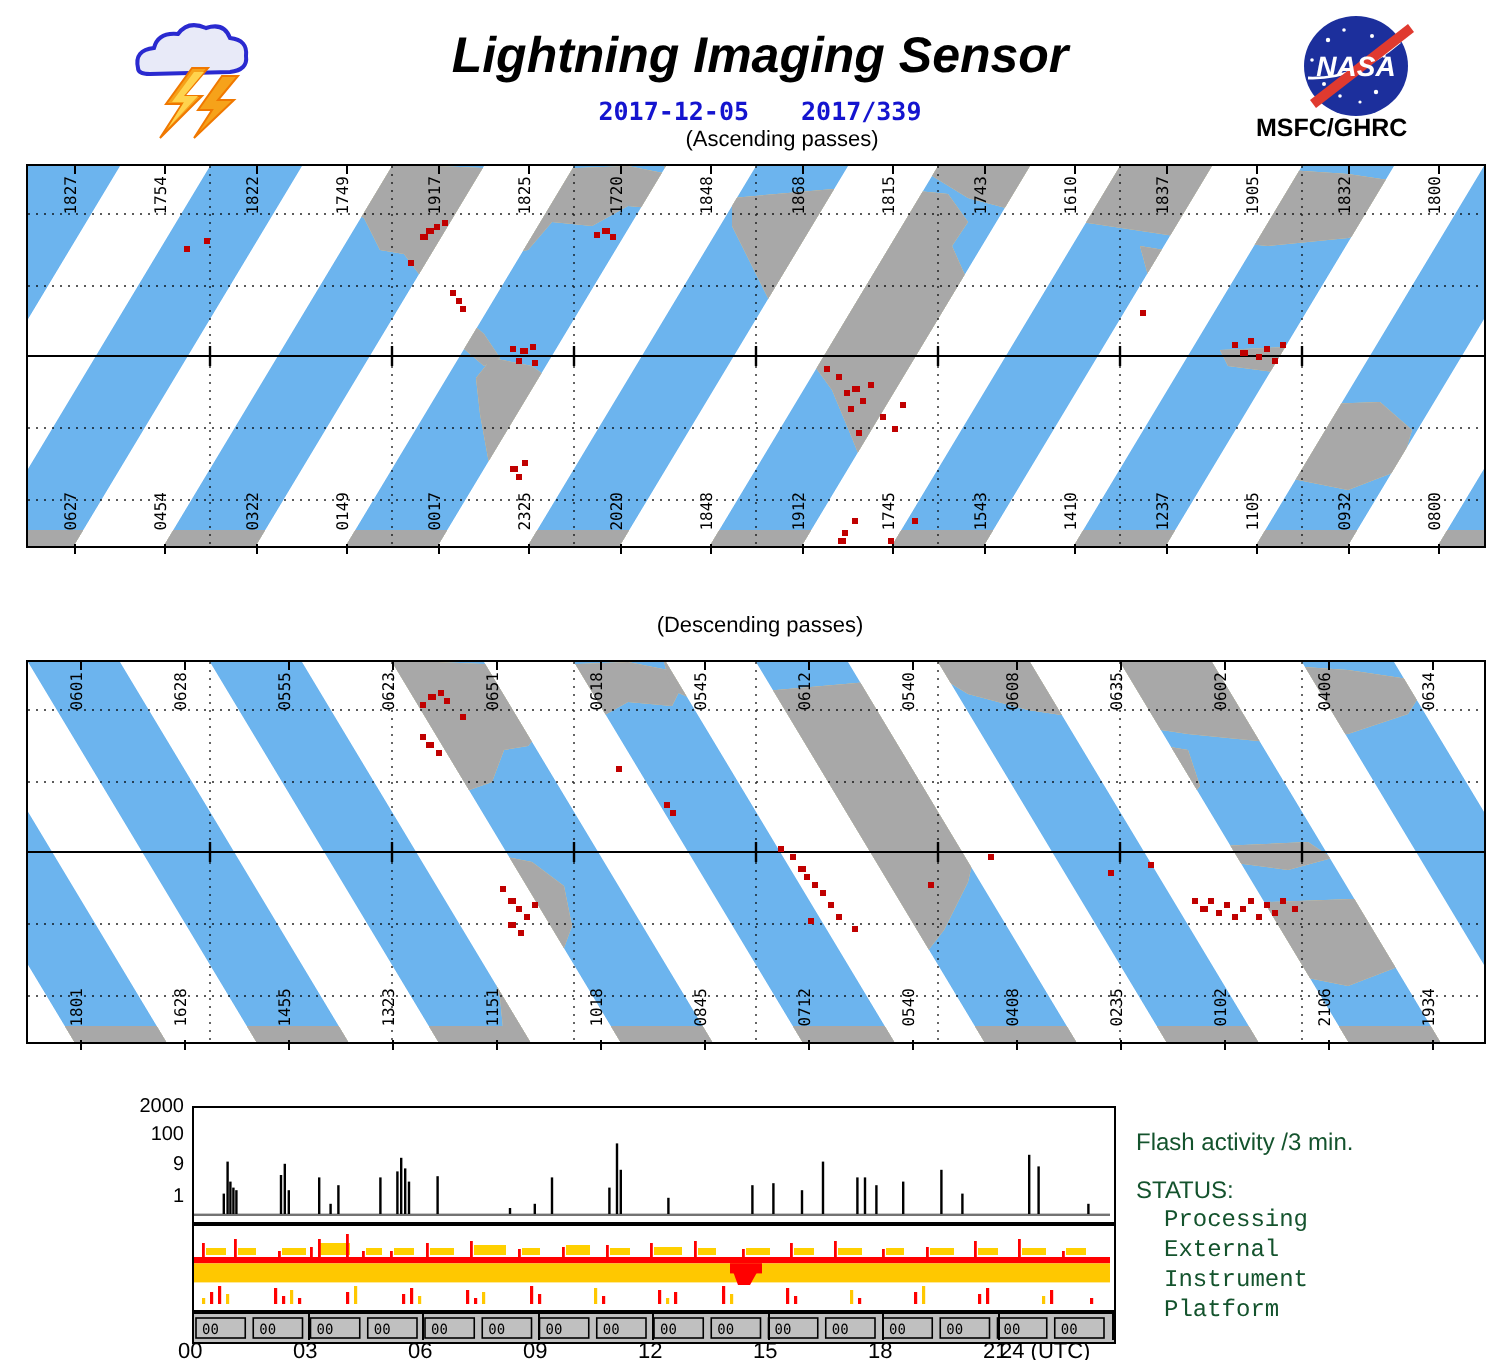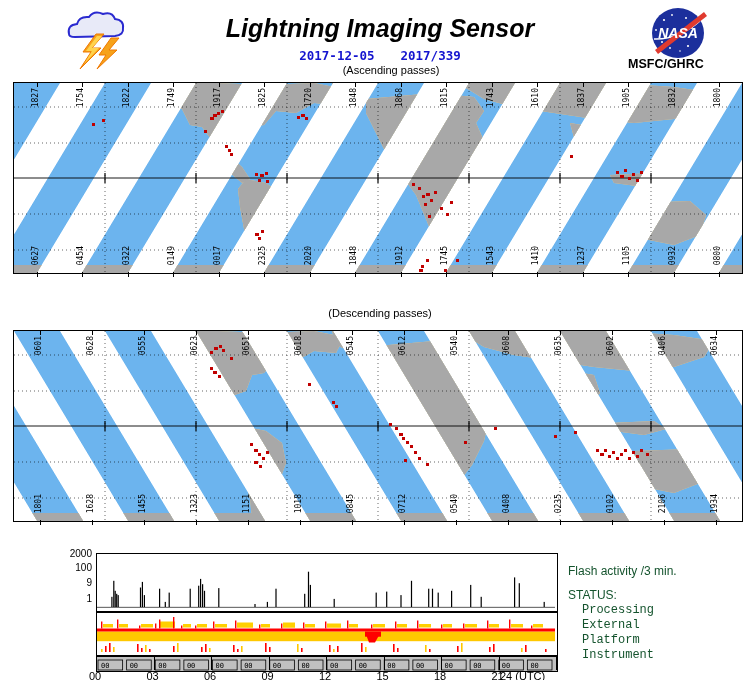--- a/index.html
+++ b/index.html
@@ -742,16 +742,16 @@
       <div class="xtick" style="left: 556px;"></div>
     </div>
   <div class="xtlab" style="left:500px;">24 (UTC)</div>
 
   <div id="legend">
     <div>Flash activity /3 min.</div>
     <div class="sp"></div>
     <div>STATUS:</div>
     <div class="ind">Processing</div>
     <div class="ind">External</div>
+    <div class="ind">Instrument</div>
     <div class="ind">Platform</div>
-    <div class="ind">Instrument</div>
   </div>
 </div>
 
 </body></html>

